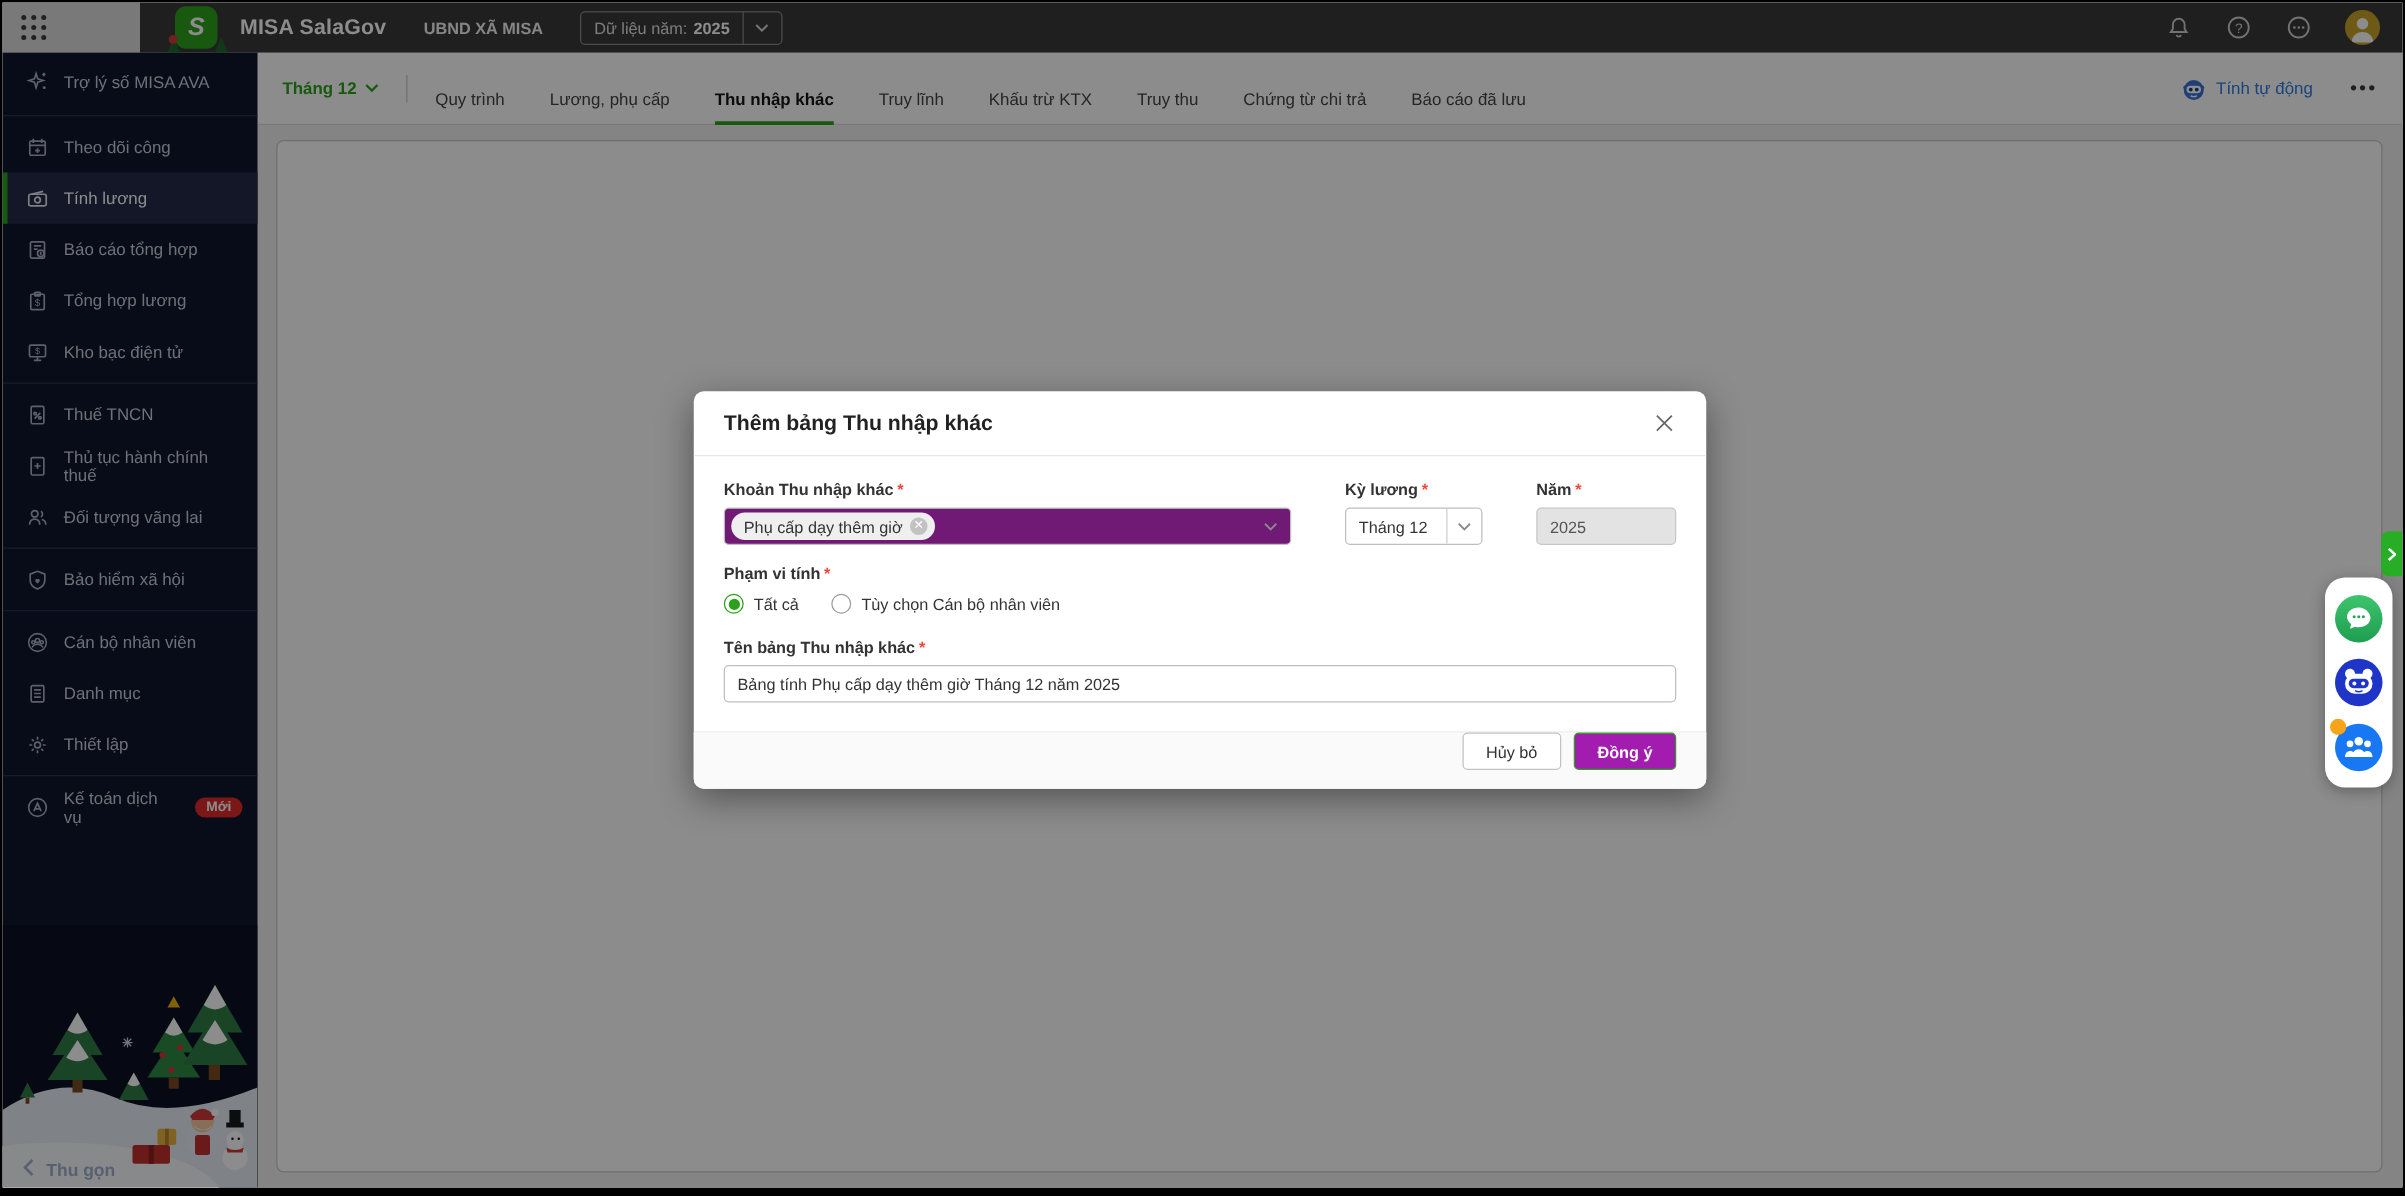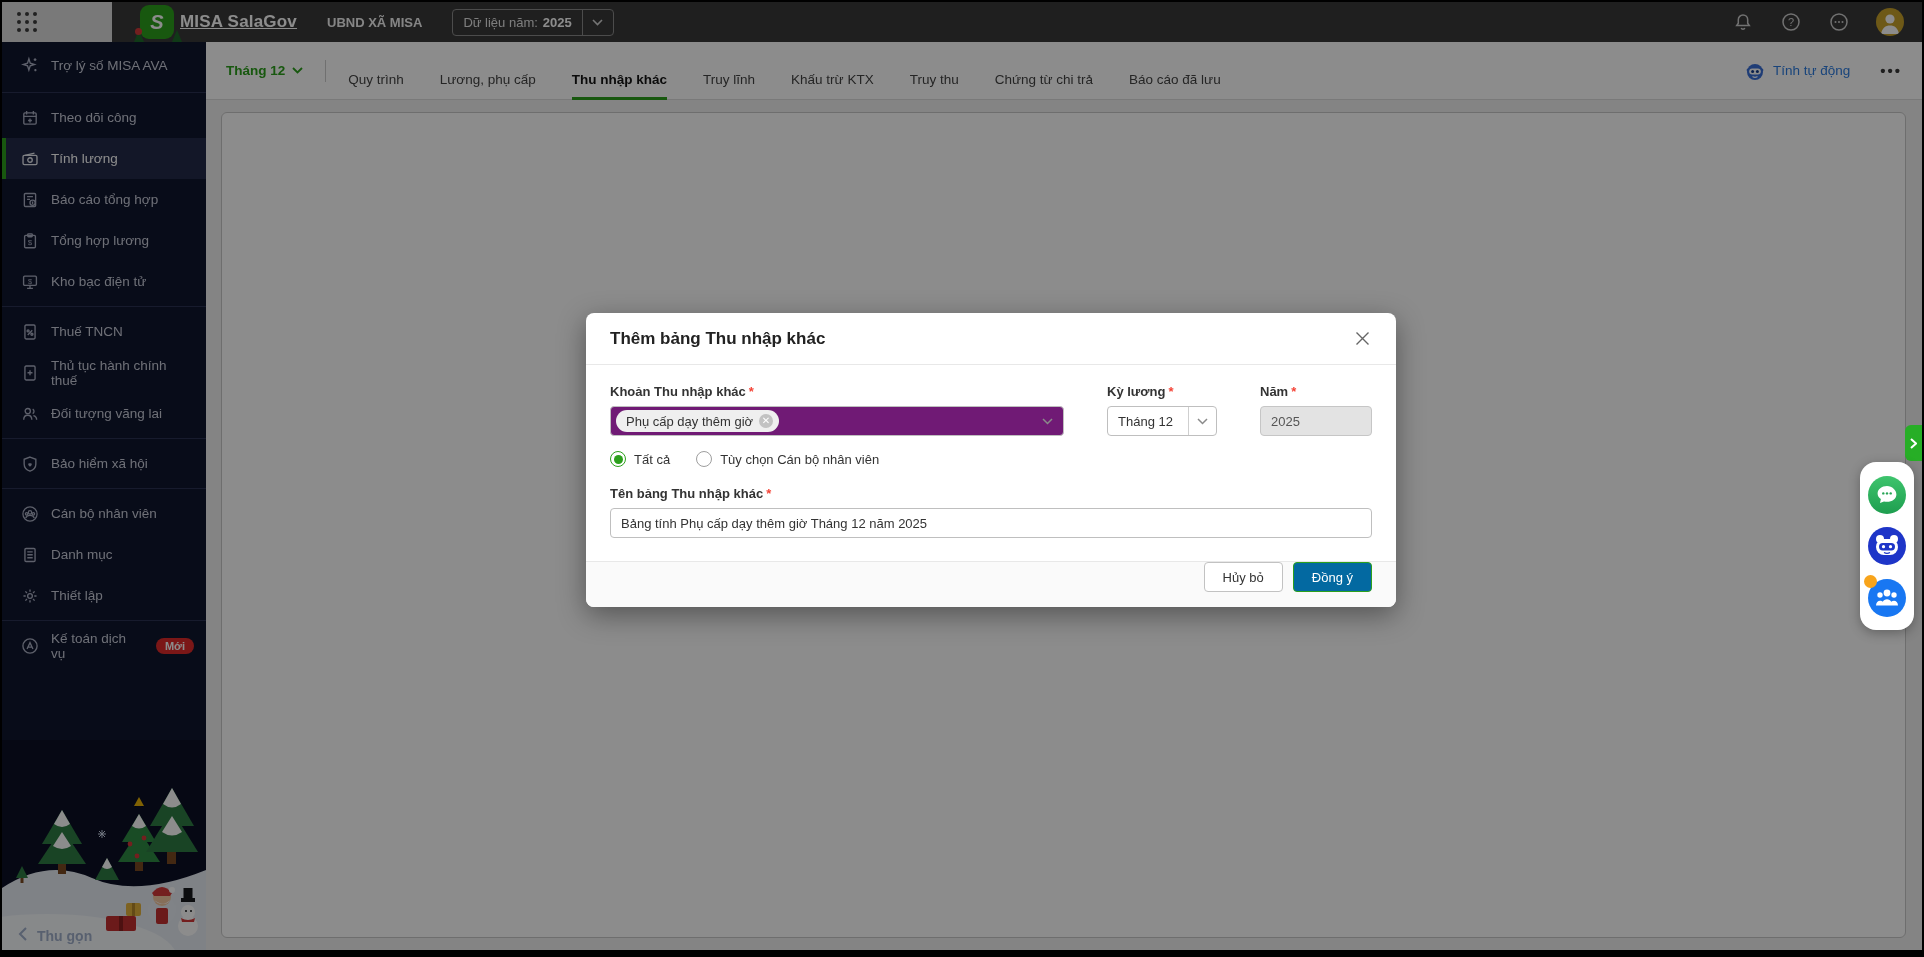--- a/index.html
+++ b/index.html
@@ -16,21 +16,21 @@
   .grid-dots i { width:4px; height:4px; border-radius:50%; background:#3c3c3c; }
   .logo-wrap { position:relative; margin-left:26px; width:40px; height:38px; }
   .logo-sq { position:absolute; left:2px; top:2px; width:34px; height:34px; background:#2ca01c;
              border-radius:9px; display:flex; align-items:center; justify-content:center;
              color:#fff; font-weight:bold; font-size:20px; font-style:italic; }
   .logo-tree { position:absolute; width:0; height:0; border-left:5px solid transparent;
                border-right:5px solid transparent; border-bottom:12px solid #1e6b2a; }
   .logo-tree.t1 { left:-4px; bottom:-1px; }
   .logo-tree.t2 { right:-4px; bottom:-1px; }
   .logo-santa { position:absolute; left:-3px; bottom:6px; width:7px; height:7px; border-radius:50%; background:#d43a3a; }
-  .app-name { margin-left:2px; color:#fff; font-size:17px; font-weight:bold; letter-spacing:.2px;text-decoration:underline; }
+  .app-name { margin-left:14px; color:#fff; font-size:17px; font-weight:bold; letter-spacing:.2px; }
   .org-name { margin-left:30px; color:#f2f2f2; font-size:13px; font-weight:bold; }
   .year-box { margin-left:30px; display:flex; align-items:center; border:1px solid #8a8a8a;
               border-radius:4px; height:27px; padding:0 0 0 10px; color:#e3e3e3; font-size:13px; }
   .year-box b { color:#fff; margin-left:5px; }
   .year-box .sep { width:1px; height:27px; background:#8a8a8a; margin-left:10px; }
   .year-box .chev { width:30px; display:flex; align-items:center; justify-content:center; color:#d5d5d5; }
   .topbar-right { margin-left:auto; display:flex; align-items:center; gap:26px; padding-right:18px; }
   .tb-ic { width:22px; height:22px; display:flex; align-items:center; justify-content:center; }
   .avatar { width:28px; height:28px; border-radius:50%; background:#c9a22b; overflow:hidden;
             display:flex; align-items:center; justify-content:center; }
@@ -63,21 +63,21 @@
   .autocalc { display:flex; align-items:center; gap:8px; color:#2e7de0; font-size:13.5px; cursor:pointer; }
   .more-dots { color:#3a3a3a; font-size:15px; letter-spacing:2px; font-weight:bold; cursor:pointer; }
   .content { position:absolute; left:0; right:0; top:58px; bottom:0; background:#f0f0f0; }
   .panel { position:absolute; left:15px; right:16px; top:12px; bottom:12px; background:#fff;
            border:1px solid #c9c9c9; border-radius:6px; }
 
   
   .overlay { position:absolute; inset:0; background:rgba(0,0,0,0.45); z-index:40; }
 
   
-  .modal { position:absolute; left:584px; top:311px; width:810px; background:#fff; border-radius:8px;
+  .modal { position:absolute; left:553px; top:311px; width:810px; background:#fff; border-radius:8px;
            z-index:50; box-shadow:0 8px 28px rgba(0,0,0,0.4); }
   .m-head { height:52px; display:flex; align-items:center; padding:0 24px; border-bottom:1px solid #e8e8e8; }
   .m-title { font-size:17px; font-weight:bold; color:#222; }
   .m-close { margin-left:auto; width:20px; height:20px; display:flex; align-items:center; justify-content:center;
              cursor:pointer; color:#666; }
   .m-body { padding:19px 24px 0 24px; }
   .f-label { font-size:13px; color:#333; font-weight:bold; margin-bottom:7px; }
   .req { color:#f44336; margin-left:3px; }
   .row1 { display:flex; gap:43px; }
   .col-grow { flex:1; }
@@ -104,21 +104,21 @@
   .rdot { width:16px; height:16px; border-radius:50%; border:1px solid #9e9e9e; background:#fff;
           display:flex; align-items:center; justify-content:center; }
   .radio.sel .rdot { border:1px solid #2ca01c; }
   .radio.sel .rdot i { width:9px; height:9px; border-radius:50%; background:#2ca01c; }
   .row3 { margin-top:19px; }
   .m-foot { margin-top:23px; background:#fafafa; border-top:1px solid #e8e8e8; border-radius:0 0 8px 8px;
             height:46px; display:flex; align-items:flex-start; justify-content:flex-end; gap:10px; padding:0 24px; }
   .btn { height:30px; border-radius:4px; font-size:13px; padding:0 18px; cursor:pointer;
          font-family:"Liberation Sans",sans-serif; }
   .btn-cancel { background:#fff; border:1px solid #c2c2c2; color:#333; }
-  .btn-ok { background:#0369a1; border:1px solid #2ca01c; color:#fff; font-weight:normal; }
+  .btn-ok { background:#a21caf; border:1px solid #2ca01c; color:#fff; font-weight:bold; }
 
   
   .edge-tab { position:absolute; right:0; top:423px; width:17px; height:36px; background:#27ae26;
               border-radius:6px 0 0 6px; z-index:60; color:#fff; display:flex; align-items:center;
               justify-content:center; font-size:14px; font-weight:bold; cursor:pointer; }
   .float-panel { position:absolute; right:8px; top:460px; width:54px; height:168px; background:#fff;
                  border-radius:16px; z-index:60; box-shadow:0 3px 12px rgba(0,0,0,0.3);
                  display:flex; flex-direction:column; align-items:center; justify-content:space-evenly; }
   .fl-btn { position:relative; width:38px; height:38px; border-radius:50%; cursor:pointer;
             display:flex; align-items:center; justify-content:center; }
@@ -515,20 +515,23 @@
         </div>
         <div class="col-year">
           <div class="f-label">
             <span>Năm</span><span class="req">*</span>
           </div>
           <input class="inp" disabled="" value="2025" style="">
         </div>
       </div>
 
       <div class="row2">
+        <div class="f-label">
+          <span>Phạm vi tính</span><span class="req">*</span>
+        </div>
         <div class="radios">
           <div class="radio sel">
             <span class="rdot">
                 <i></i>
               </span>
             <span>Tất cả</span>
           </div>
           <div class="radio">
             <span class="rdot"></span>
             <span>Tùy chọn Cán bộ nhân viên</span>

